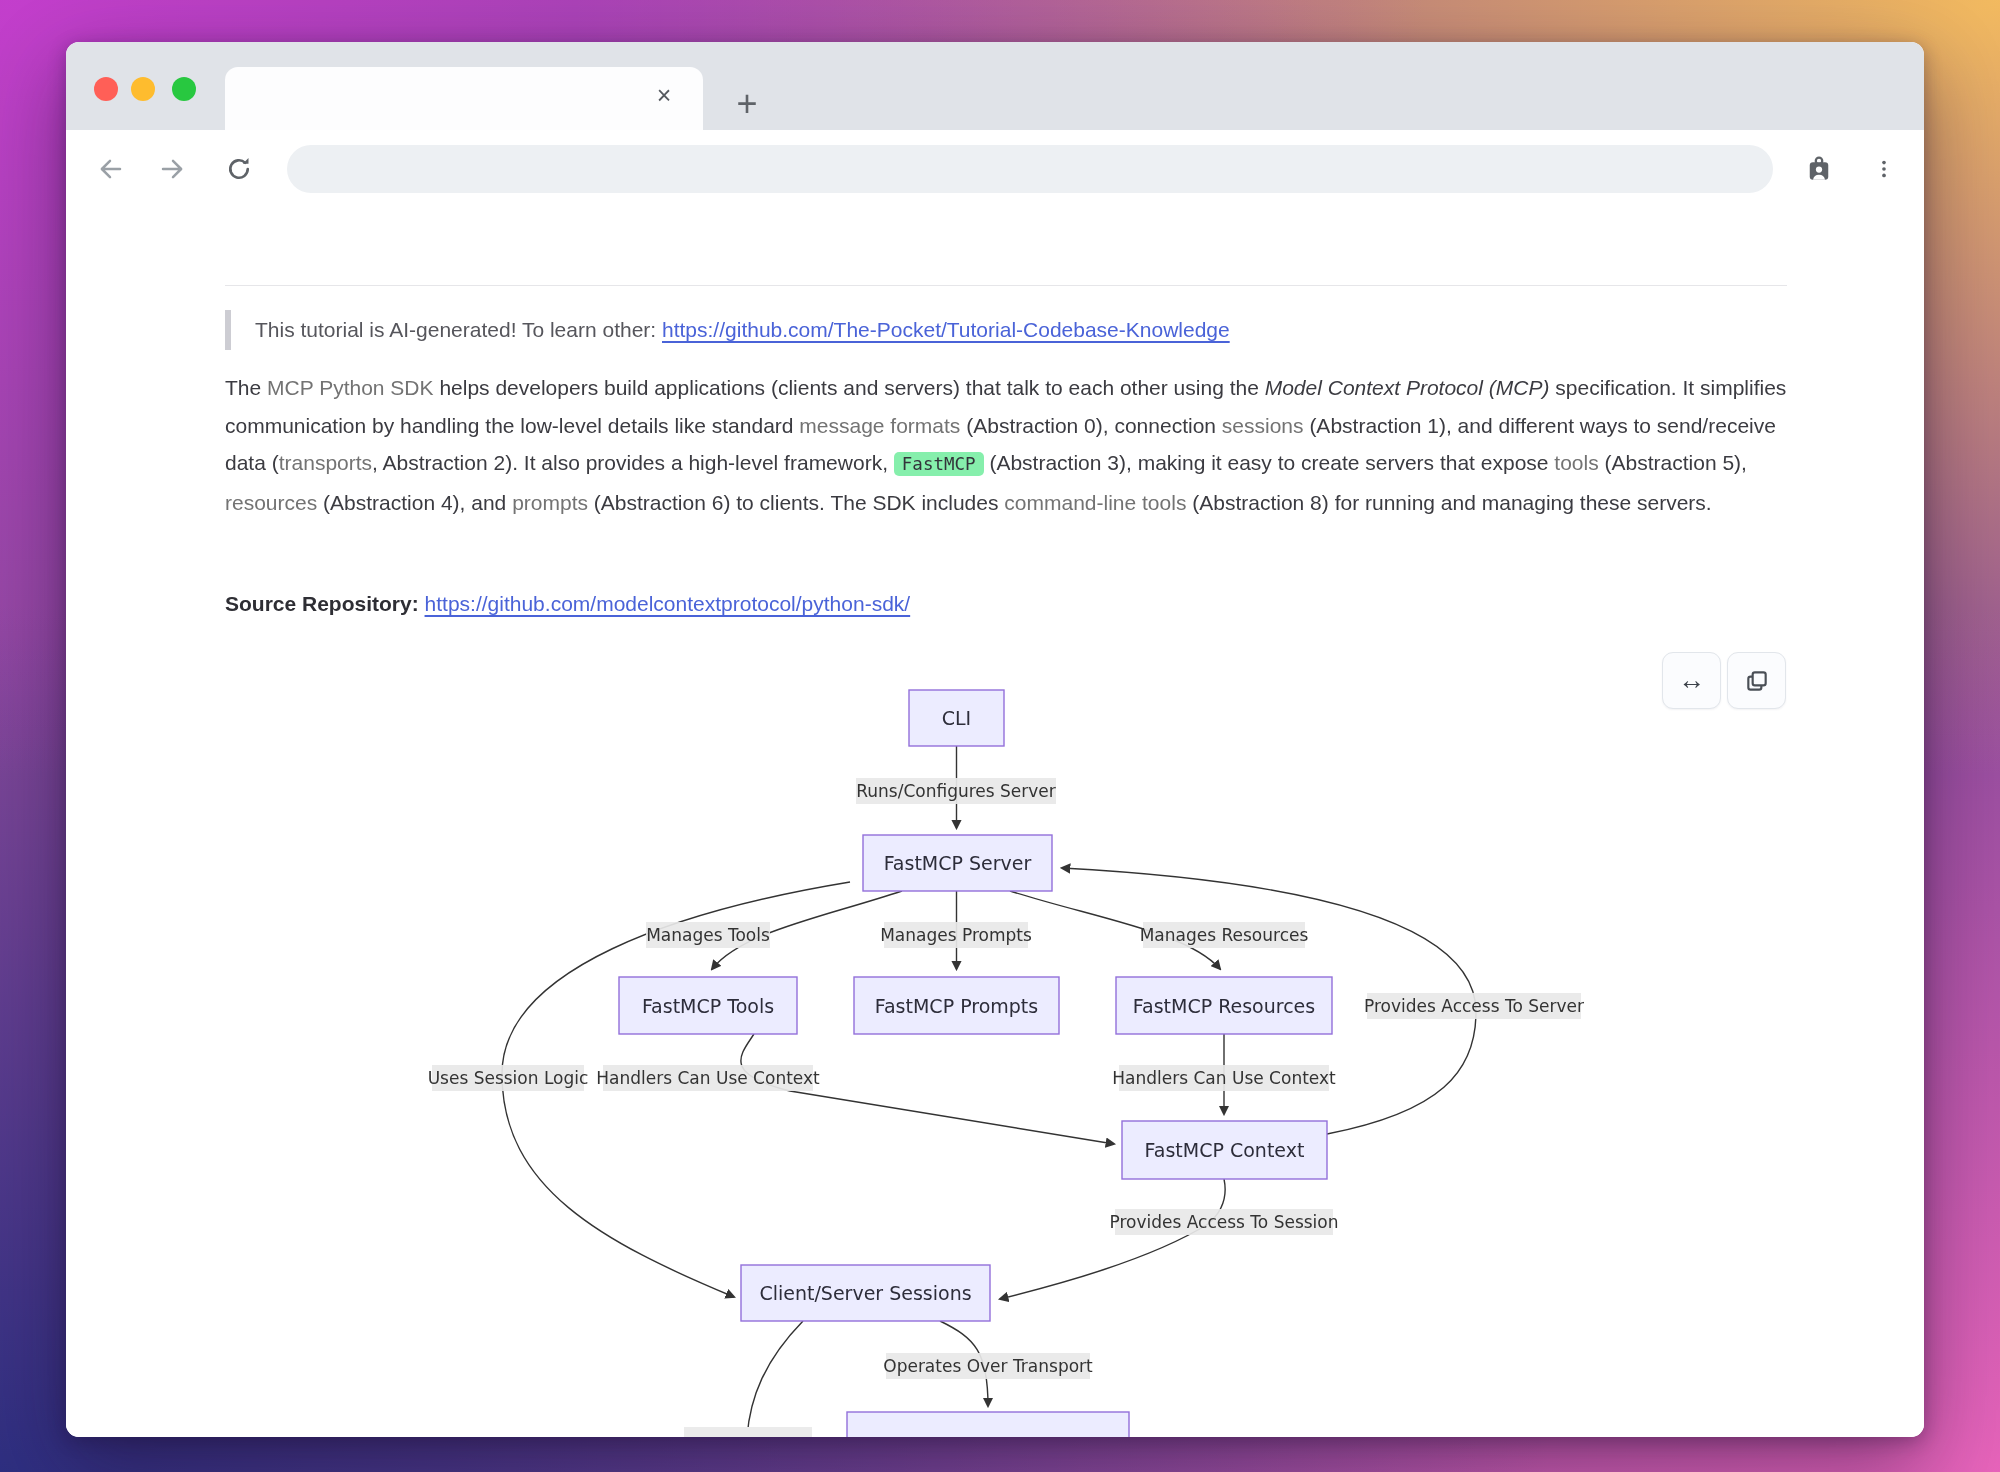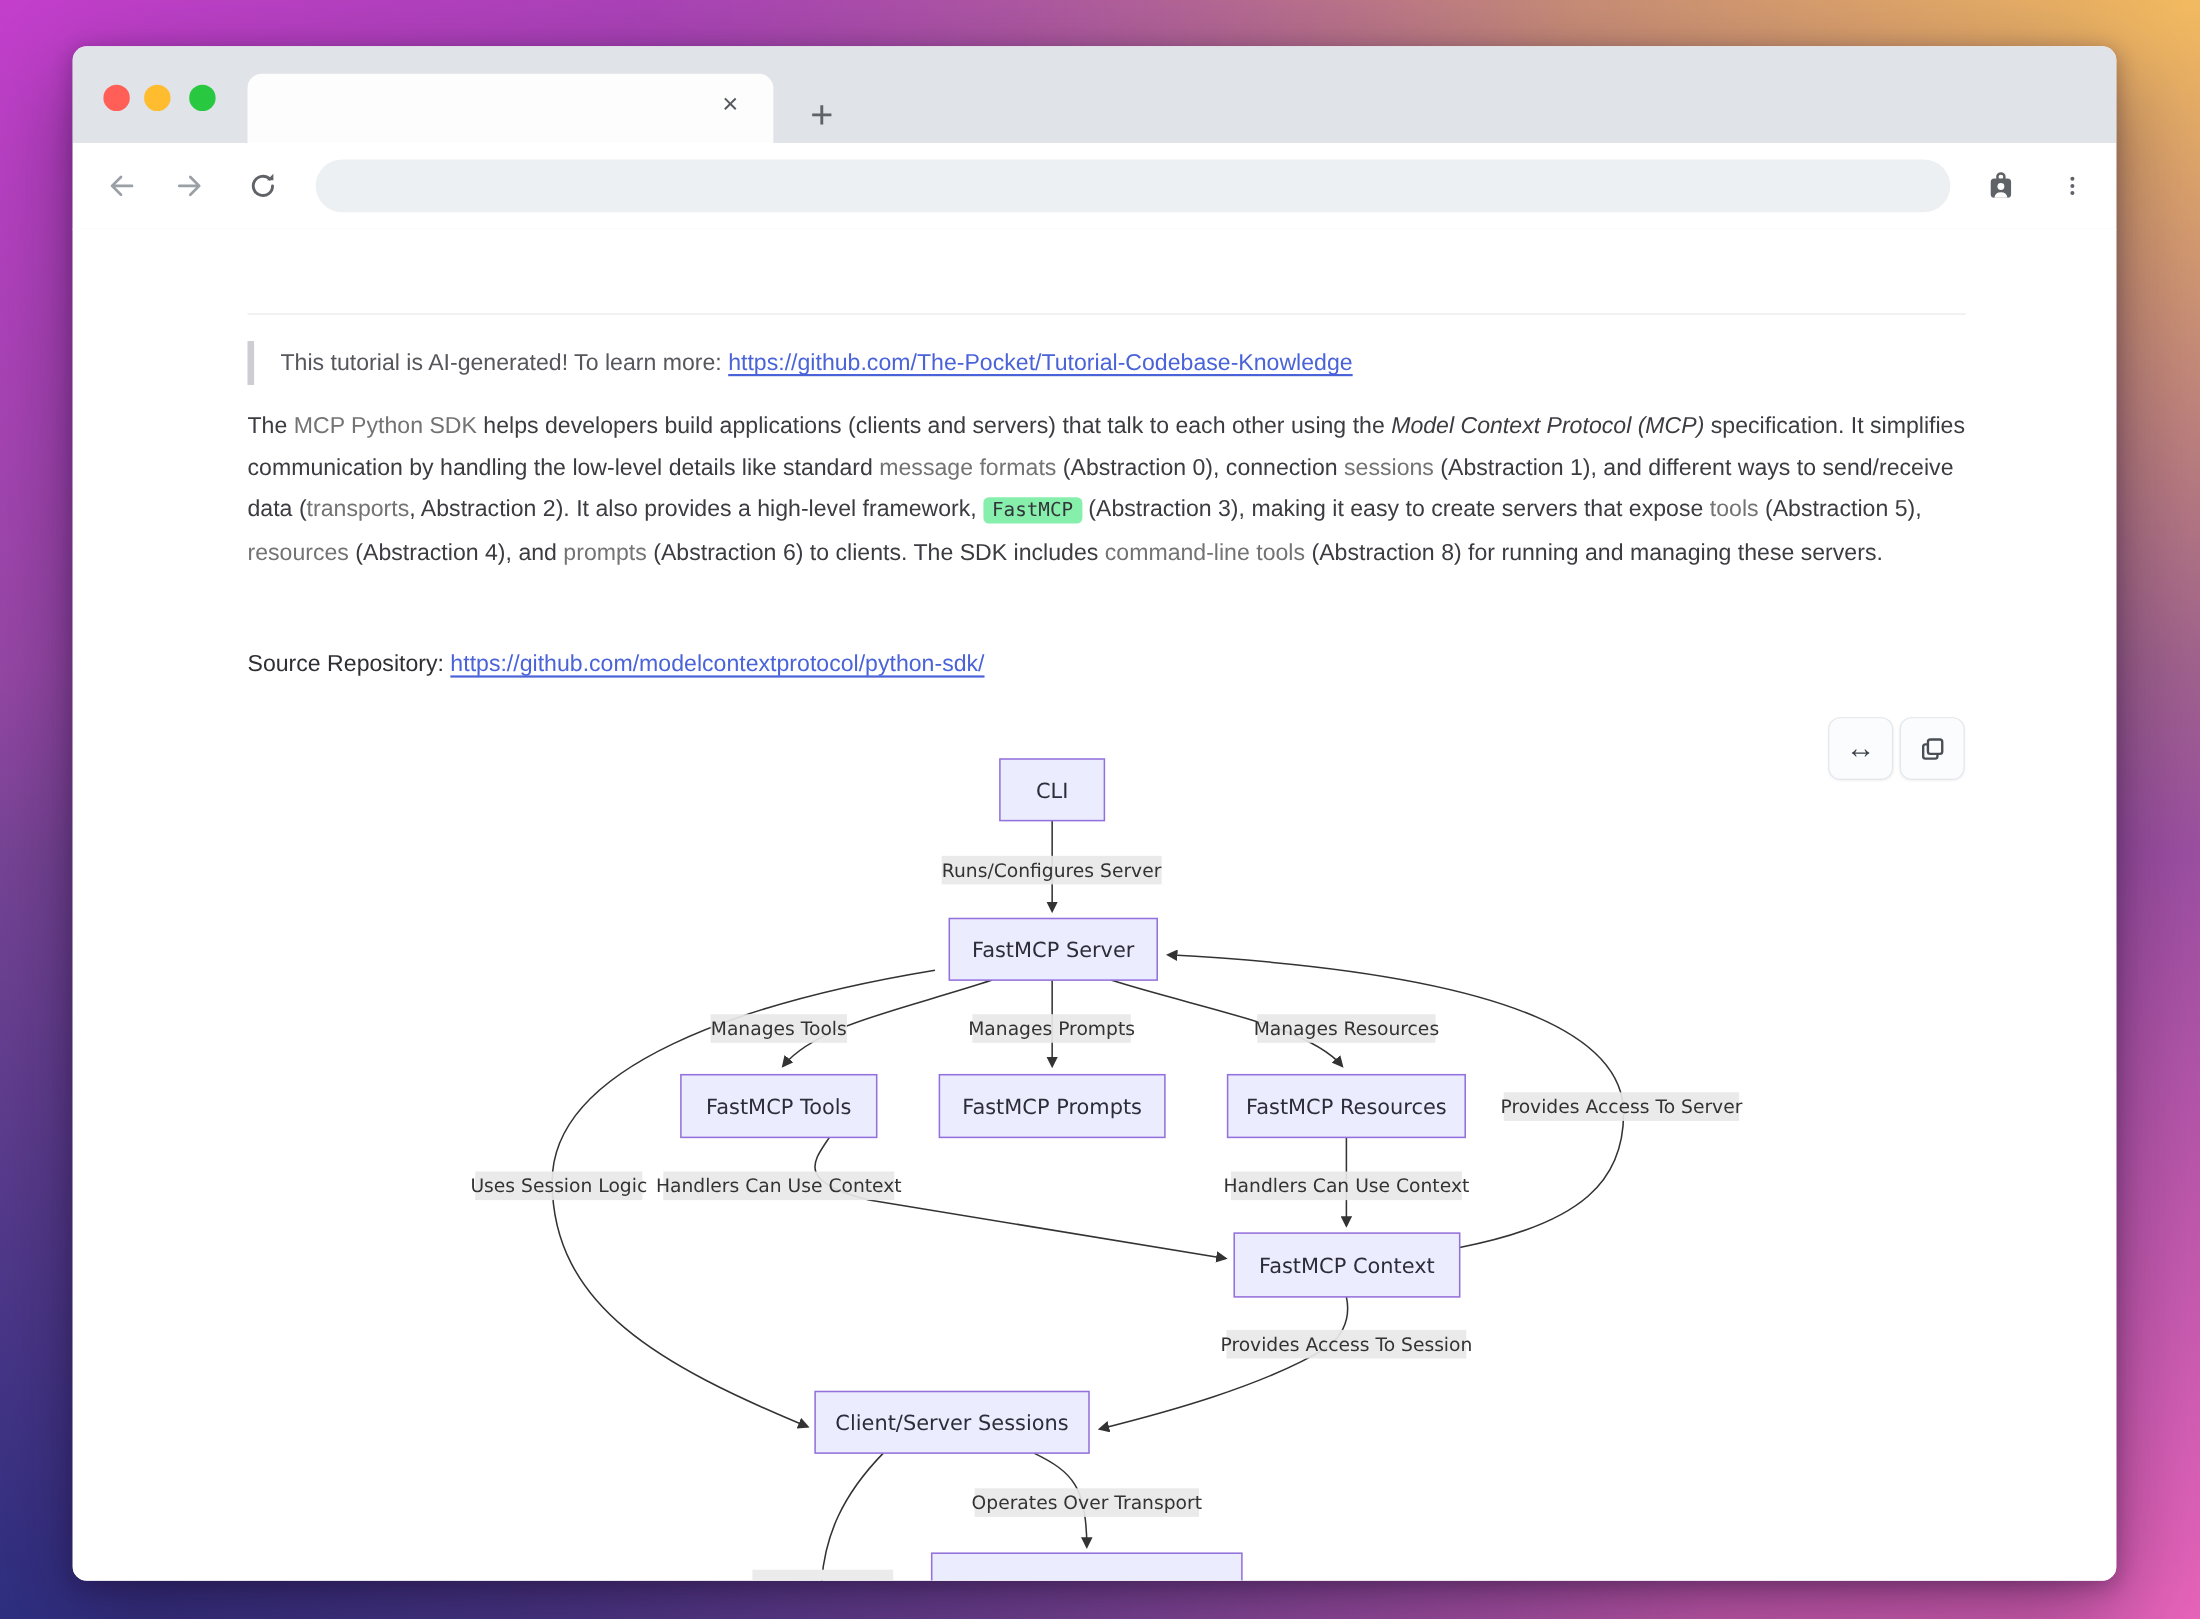--- a/index.html
+++ b/index.html
@@ -35,21 +35,21 @@
   .page-title{position:absolute;left:159px;top:6px;font-size:44px;font-weight:700;color:#28282c;letter-spacing:-.5px;}
   .rule{position:absolute;left:159px;top:77px;width:1562px;height:1px;background:#e6e6e9;}
   .callout{position:absolute;left:159px;top:102px;width:1562px;border-left:6px solid #cdcdd3;padding-left:24px;
     font-size:21px;color:#56565c;line-height:40px;}
   a.lnk{color:#4a63d8;text-decoration:underline;text-underline-offset:4px;}
   .intro{position:absolute;left:159px;top:161px;width:1566px;font-size:21px;line-height:37.5px;color:#3b3b41;}
   .intro .bold{font-weight:400;color:#737373;text-align:right;}
   .intro .italic{font-style:italic;text-align:right;}
   .code-chip{font-family:"DejaVu Sans Mono",monospace;font-size:17.5px;background:#86efac;border-radius:5px;padding:2px 8px;color:#33333a;}
   .source-line{position:absolute;left:159px;top:384px;font-size:21px;color:#3b3b41;}
-  .source-line .bold{font-weight:400;color:#2e2e34;}
+  .source-line .bold{font-weight:700;color:#2e2e34;}
   .dg-btn{position:absolute;top:444px;width:57px;height:55px;border-radius:11px;background:#fbfcfe;
     border:1px solid #e2e6eb;box-shadow:0 1px 2px rgba(30,40,60,.06);display:flex;align-items:center;justify-content:center;cursor:pointer;}
   .dg-btn.expand{left:1596px;font-size:27px;color:#3c424a;}
   .dg-btn.copy{left:1661px;}
   .diagram-svg{position:absolute;left:284px;top:462px;}
   .diagram-svg text{font-family:"DejaVu Sans",sans-serif;}
   .node-rect{fill:#ECECFF;stroke:#9370DB;stroke-width:1.4;}
   .node-label{font-size:19px;fill:#2d2d3a;text-anchor:middle;}
   .edge{fill:none;stroke:#333333;stroke-width:1.4;}
   .elabel-rect{fill:#e8e8e8;opacity:.92;}
@@ -102,21 +102,21 @@
           <circle cx="12" cy="5" r="2" fill="#5f6368"></circle>
             <circle cx="12" cy="12" r="2" fill="#5f6368"></circle>
             <circle cx="12" cy="19" r="2" fill="#5f6368"></circle>
         </svg>
       </div>
     </div>
 
     <div class="content">
       <div class="rule"></div>
 
-      <div class="callout"><span>This tutorial is AI-generated! To learn more: </span><a class="lnk" href="#">https://github.com/The-Pocket/Tutorial-Codebase-Knowledge</a></div>
+      <div class="callout"><span>This tutorial is AI-generated! To learn other: </span><a class="lnk" href="#">https://github.com/The-Pocket/Tutorial-Codebase-Knowledge</a></div>
 
       <div class="intro" id="intro"><span>The </span><span class="bold">MCP Python SDK</span><span> helps developers build applications (clients and servers) that talk to each other using the </span><span class="italic">Model Context Protocol (MCP)</span><span> specification. It simplifies communication by handling the low-level details like standard </span><span class="bold">message formats</span><span> (Abstraction 0), connection </span><span class="bold">sessions</span><span> (Abstraction 1), and different ways to send/receive data (</span><span class="bold">transports</span><span>, Abstraction 2). It also provides a high-level framework, </span><span class="code-chip">FastMCP</span><span> (Abstraction 3), making it easy to create servers that expose </span><span class="bold">tools</span><span> (Abstraction 5), </span><span class="bold">resources</span><span> (Abstraction 4), and </span><span class="bold">prompts</span><span> (Abstraction 6) to clients. The SDK includes </span><span class="bold">command-line tools</span><span> (Abstraction 8) for running and managing these servers.</span></div>
 
       <div class="source-line"><span class="bold">Source Repository: </span><a class="lnk" href="#">https://github.com/modelcontextprotocol/python-sdk/</a></div>
 
       <div class="dg-btn expand">
           <span>↔</span>
         </div>
       <div class="dg-btn copy">
         <svg width="26" height="26" viewBox="0 0 24 24">

